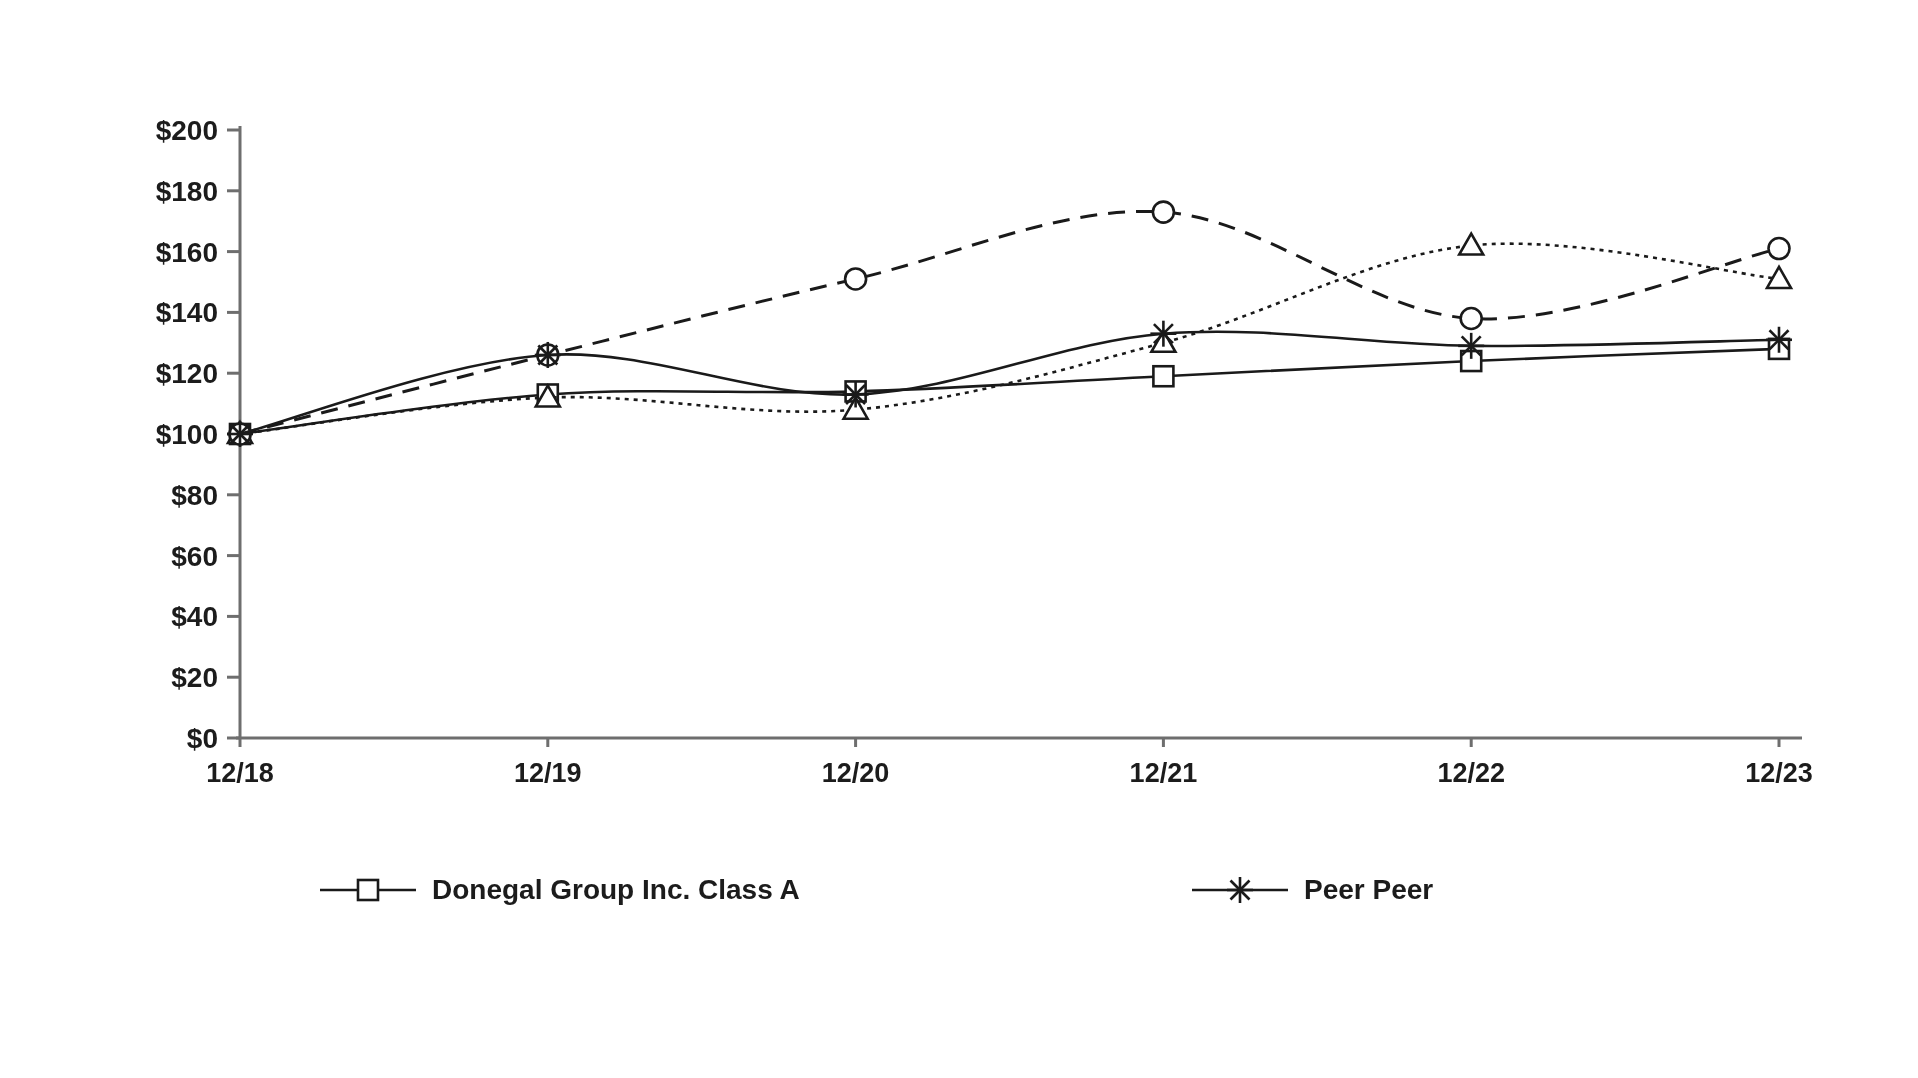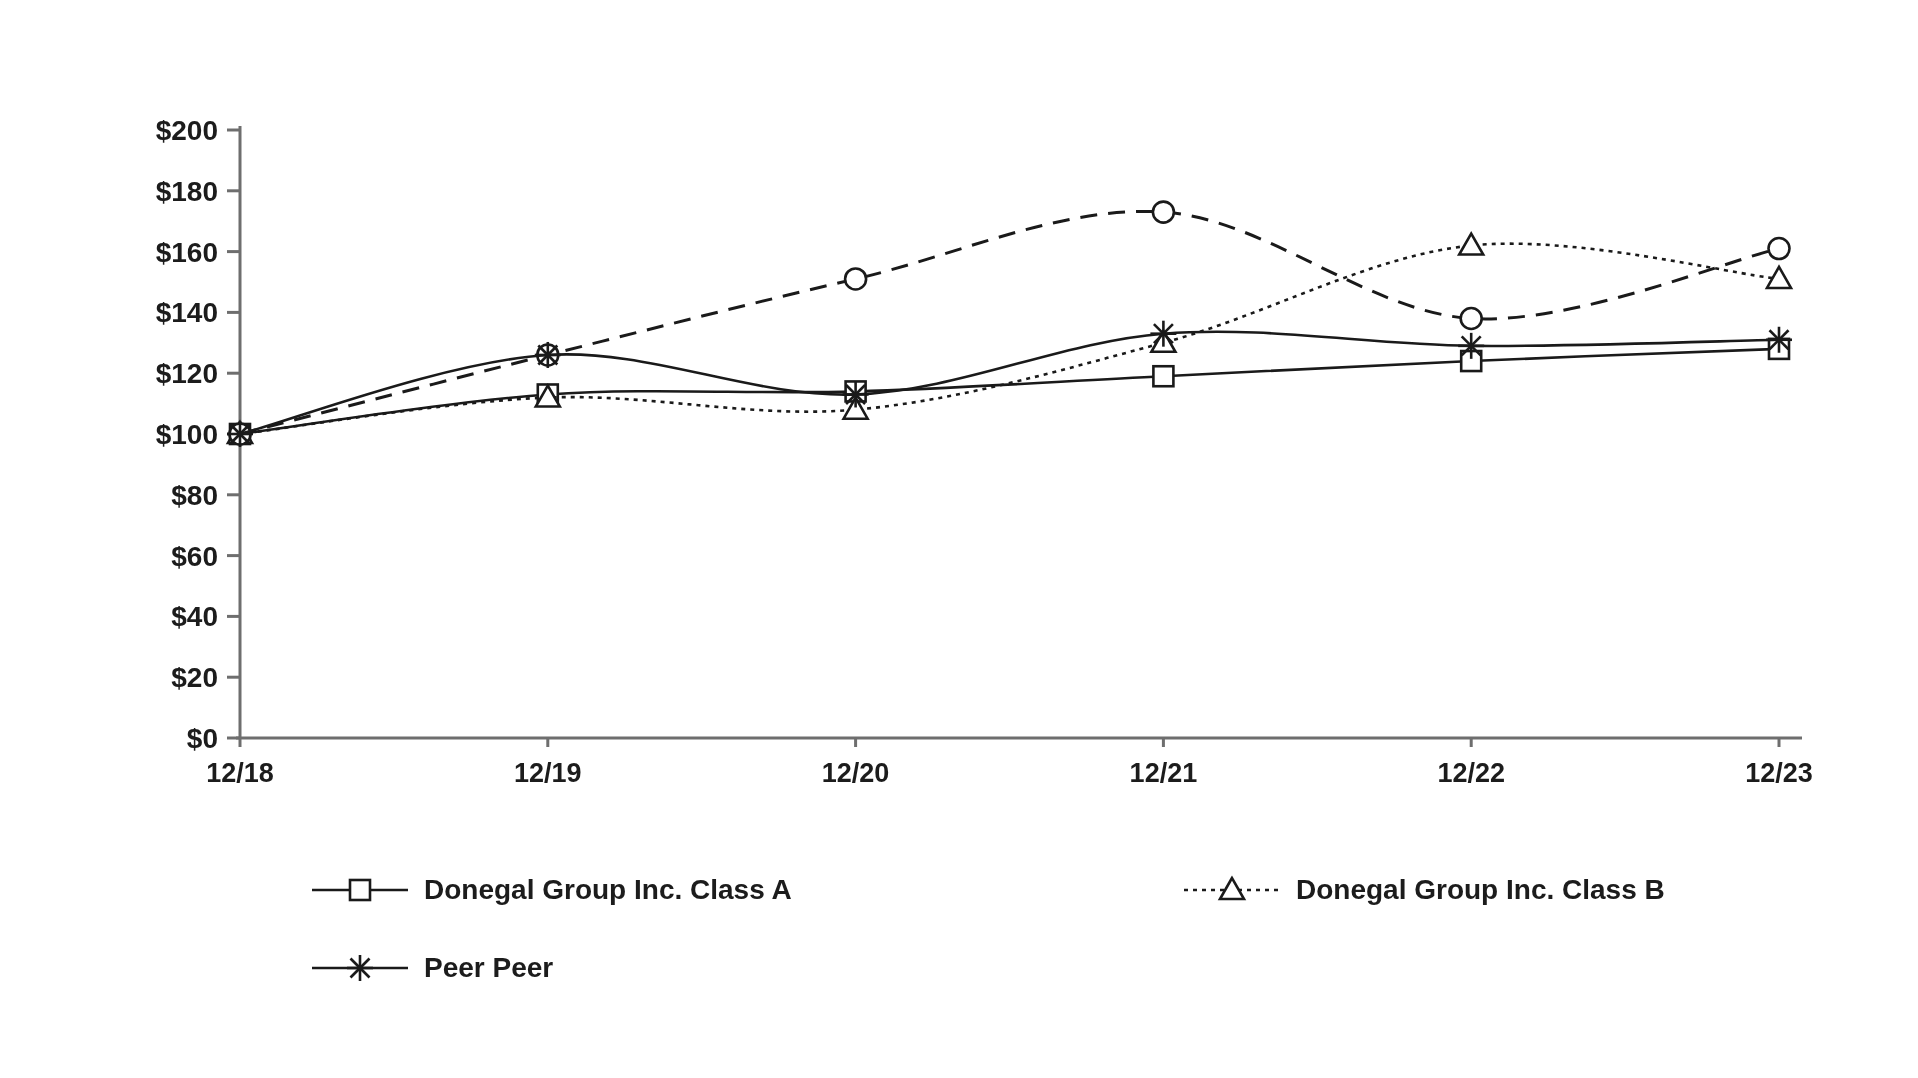--- a/index.html
+++ b/index.html
@@ -1,21 +1,21 @@
 <!DOCTYPE html>
 <html><head>
 <meta charset="utf-8">
 <style>
   html,body{margin:0;padding:0;background:#ffffff;}
   body{width:1918px;height:1078px;position:relative;overflow:hidden;
        font-family:"Liberation Sans",sans-serif;color:#1a1a1a;}
   #stage{position:absolute;inset:0;}
   #chart-svg{position:absolute;left:0;top:0;}
   .axis-text{font-family:"Liberation Sans",sans-serif;font-weight:bold;fill:#1c1c1c;}
-  .legend{position:absolute;left:310px;top:872px;display:grid;
+  .legend{position:absolute;left:318px;top:872px;display:grid;
           grid-template-columns:872px auto;row-gap:42px;}
   .legend-item{display:flex;align-items:center;gap:14px;}
   .legend-label{font-size:28px;font-weight:bold;color:#1c1c1c;white-space:nowrap;}
   .legend-swatch{flex:0 0 auto;}
 </style>
 </head>
 <body>
 
 <div id="stage">
 
@@ -167,29 +167,20 @@
       <svg class="legend-swatch" width="100" height="36">
           <line x1="2" y1="18" x2="98" y2="18" stroke="#1a1a1a" stroke-width="2.6"></line>
           <g>
             <rect x="40" y="8" width="20" height="20" fill="#fff" stroke="#1a1a1a" stroke-width="2.6"></rect>
           </g>
         </svg>
       <span class="legend-label">Donegal Group Inc. Class A</span>
     </div>
     <div class="legend-item">
       <svg class="legend-swatch" width="100" height="36">
-          <line x1="2" y1="18" x2="98" y2="18" stroke="#1a1a1a" stroke-width="2.6" stroke-dasharray="4 5"></line>
-          <g>
-            <polygon points="50,6 38,27 62,27" fill="#fff" stroke="#1a1a1a" stroke-width="2.6"></polygon>
-          </g>
-        </svg>
-      <span class="legend-label">Donegal Group Inc. Class B</span>
-    </div>
-    <div class="legend-item">
-      <svg class="legend-swatch" width="100" height="36">
           <line x1="2" y1="18" x2="98" y2="18" stroke="#1a1a1a" stroke-width="2.6"></line>
           <g>
             <line x1="50" y1="5" x2="50" y2="31" stroke="#1a1a1a" stroke-width="2.6"></line>
             <line x1="37" y1="18" x2="63" y2="18" stroke="#1a1a1a" stroke-width="2.6"></line>
             <line x1="40.5" y1="8.5" x2="59.5" y2="27.5" stroke="#1a1a1a" stroke-width="2.6"></line>
             <line x1="40.5" y1="27.5" x2="59.5" y2="8.5" stroke="#1a1a1a" stroke-width="2.6"></line>
           </g>
         </svg>
       <span class="legend-label">Peer Peer</span>
     </div>

